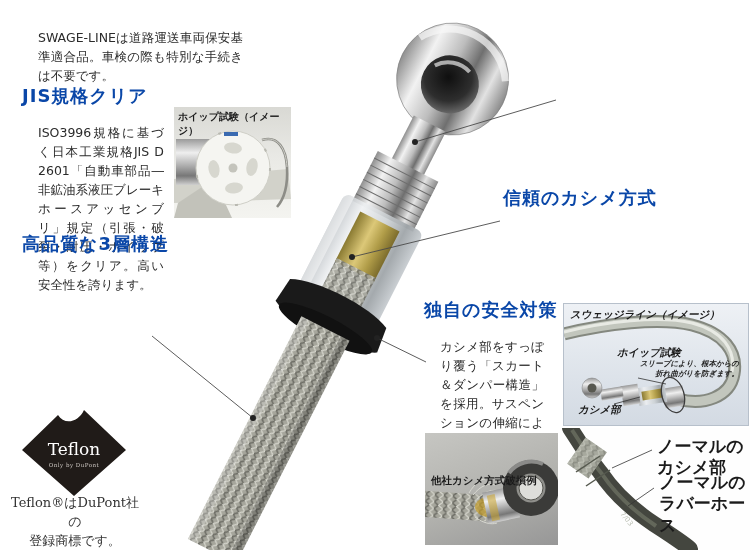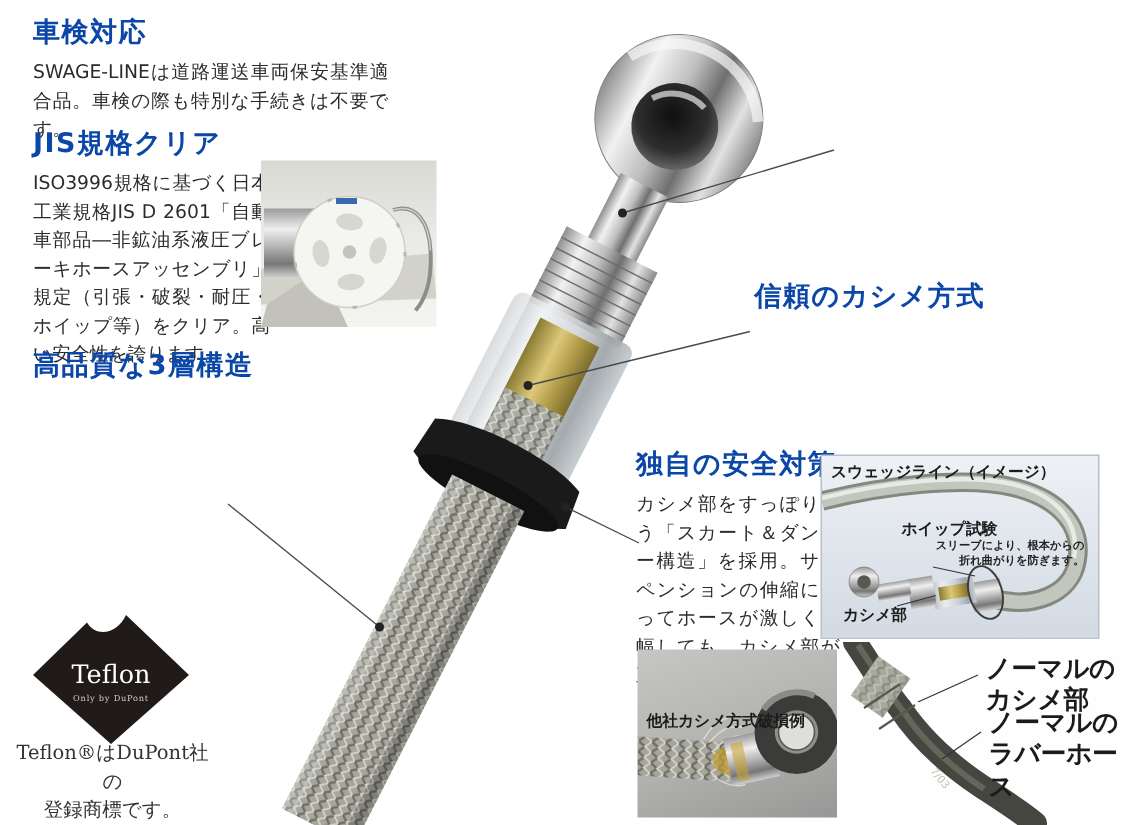--- a/index.html
+++ b/index.html
@@ -2,26 +2,26 @@
 <html><head>
 <meta charset="utf-8">
 <style>
   html,body{margin:0;padding:0;background:#fff;}
   #canvas{position:relative;width:750px;height:550px;background:#ffffff;overflow:hidden;
           font-family:"DejaVu Sans",sans-serif;}
   svg{display:block;}
   .art{position:absolute;left:0;top:0;pointer-events:none;}
   .sec{position:absolute;}
   .sec h2{margin:0 0 5px 0;font-size:18px;font-weight:bold;color:#0a47a8;letter-spacing:1px;line-height:1.15;}
-  .sec p{margin:0;font-size:12.5px;line-height:1.52;color:#2b2b2b;text-align:justify;}
+  .sec p{margin:16px;font-size:12.5px;line-height:1.52;color:#2b2b2b;text-align:justify;}
   .photo{position:absolute;overflow:hidden;}
   .photo.whip{left:174px;top:107px;width:117px;height:111px;
               background:linear-gradient(180deg,#d9d9d4 0%,#e9e9e5 45%,#f4f4f0 100%);}
-  .photo.swage{left:547px;top:303px;width:184px;height:121px;border:1px solid #b7c0cb;
-              background:linear-gradient(180deg,#eef1f5 0%,#dde3ea 60%,#d3dae3 100%);}
+  .photo.swage{left:563px;top:303px;width:184px;height:121px;border:1px solid #b7c0cb;
+              background:linear-gradient(180deg,#eef1f5 0%,#dde3ea 60%,#d3dae3 100%);font-style:italic;}
   .photo.breakage{left:425px;top:433px;width:133px;height:112px;
               background:linear-gradient(160deg,#c6c6c2 0%,#b1b1ad 55%,#979797 100%);}
   .photo.normal{left:560px;top:428px;width:190px;height:122px;background:#fefefe;}
   .plabel{position:absolute;font-weight:bold;color:#1b1b1b;white-space:pre-line;}
   .lbl-10{font-size:10px;}
   .lbl-105{font-size:10.5px;}
   .lbl-12{font-size:17px;line-height:1.25;}
   .note-small{position:absolute;font-size:7.5px;line-height:1.3;font-weight:bold;color:#222;white-space:pre-line;text-align:right;}
   .teflon-note{position:absolute;left:8px;top:494px;width:134px;text-align:center;
                font-size:13px;line-height:1.45;color:#333;white-space:pre-line;
@@ -115,21 +115,20 @@
     </g>
     <g fill="#222">
       <circle cx="415" cy="142" r="3"></circle>
         <circle cx="352" cy="257" r="3"></circle>
       <circle cx="377" cy="338" r="3"></circle>
         <circle cx="253" cy="418" r="3"></circle>
     </g>
   </svg>
 
   <div class="sec" style="left:22px;top:12px;width:237px;">
-    <h2>車検対応</h2>
     <p>SWAGE-LINEは道路運送車両保安基準適合品。車検の際も特別な手続きは不要です。</p>
   </div>
 
   <div class="sec" style="left:22px;top:86px;width:158px;">
     <h2>JIS規格クリア</h2>
     <p>ISO3996規格に基づく日本工業規格JIS D 2601「自動車部品―非鉱油系液圧ブレーキホースアッセンブリ」規定（引張・破裂・耐圧・ホイップ等）をクリア。高い安全性を誇ります。</p>
   </div>
 
   <div class="sec" style="left:22px;top:234px;width:241px;">
     <h2>高品質な3層構造</h2>
@@ -154,20 +153,21 @@
       <circle cx="59" cy="61" r="37" fill="none" stroke="#b9b9b1" stroke-width="2" stroke-dasharray="3 50"></circle>
       <rect x="50" y="25" width="14" height="4" fill="#3a6ab0"></rect>
       <ellipse cx="59" cy="41" rx="9" ry="5.5" fill="#d7d7cf" transform="rotate(8 59 41)"></ellipse>
       <ellipse cx="78" cy="60" rx="5.5" ry="9" fill="#d7d7cf" transform="rotate(12 78 60)"></ellipse>
       <ellipse cx="60" cy="81" rx="9" ry="5.5" fill="#d7d7cf" transform="rotate(-6 60 81)"></ellipse>
       <ellipse cx="40" cy="62" rx="5.5" ry="9" fill="#d7d7cf" transform="rotate(-10 40 62)"></ellipse>
       <circle cx="59" cy="61" r="4.5" fill="#c4c4bc"></circle>
       <path d="M 88,33 C 104,28 112,42 113,60 C 114,78 110,92 103,100" stroke="#8d8d87" stroke-width="2.6" fill="none"></path>
       <path d="M 88,33 C 104,28 112,42 113,60" stroke="#cfcfc9" stroke-width="1" fill="none"></path>
     </svg>
+    <div class="plabel lbl-10" style="left:4px;top:3px;">ホイップ試験（イメージ）</div>
   </div>
 
   <svg class="art" style="left:14px;top:398px;" width="120" height="100" viewBox="0 0 120 100">
     <path d="M 8,52 L 44,17 C 50,27 64,25 70,12 L 112,52 L 60,98 Z" fill="#201b18"></path>
     <text x="60" y="57" text-anchor="middle" fill="#ffffff" font-size="17" font-family="DejaVu Serif, serif">Teflon</text>
     <text x="60" y="69" text-anchor="middle" fill="#cfc9c4" font-size="5.5" letter-spacing="0.5" font-family="DejaVu Serif, serif">Only by DuPont</text>
   </svg>
   <div class="teflon-note">Teflon®はDuPont社の
 登録商標です。</div>
 

